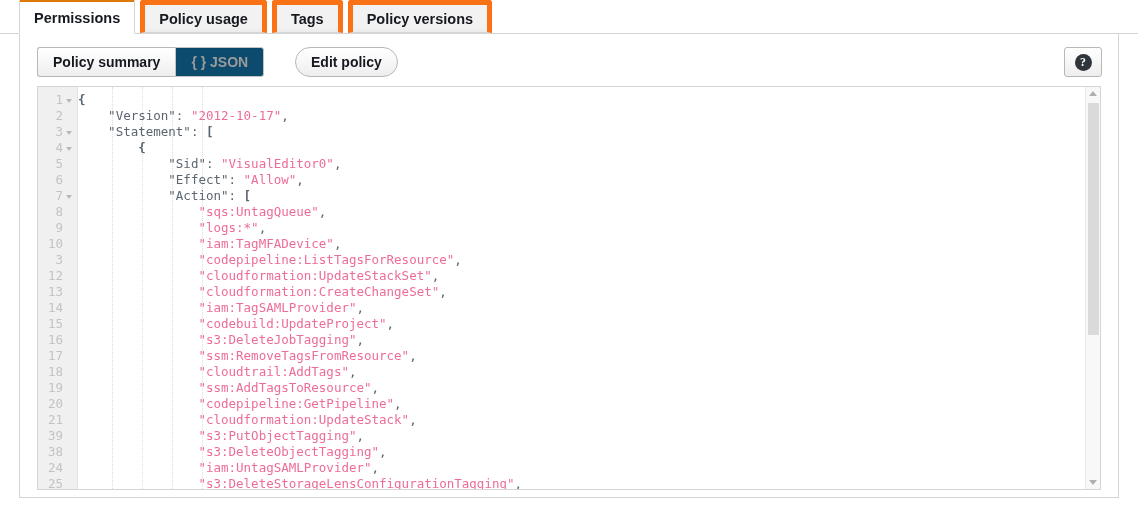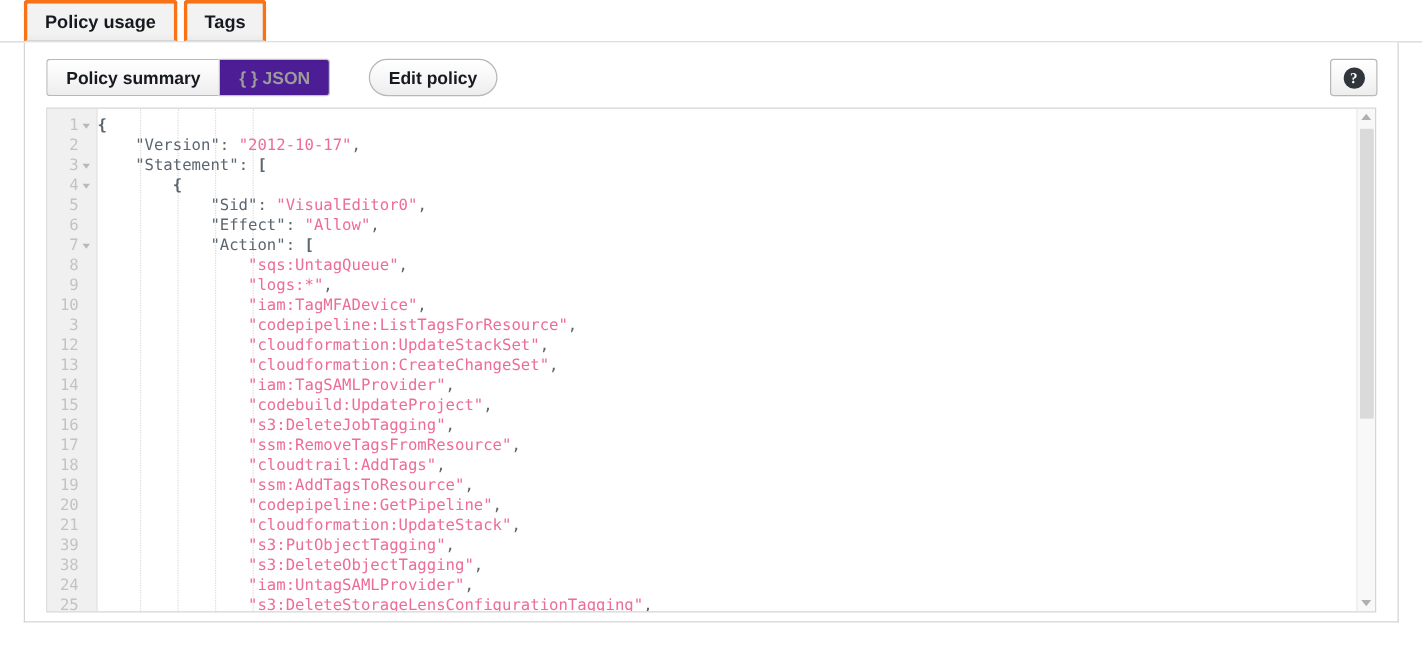--- a/index.html
+++ b/index.html
@@ -35,21 +35,21 @@
     position: relative;
     height: 33px;
     padding: 0 14px;
     display: flex;
     align-items: center;
     justify-content: center;
     font-size: 14.5px;
     font-weight: bold;
     color: #16191f;
     background: #f2f2f2;
-    border: 3px solid #f97316;
+    border: 5px solid #f97316;
     border-bottom: 1px solid #d5d5d5;
     border-top-left-radius: 3px;
     border-top-right-radius: 3px;
     margin-right: 5px;
     cursor: pointer;
     white-space: nowrap;
     box-shadow: inset 0 -6px 7px -6px rgba(0,0,0,0.06);
   }
   .tab.active {
     background: #ffffff;
@@ -105,21 +105,21 @@
     white-space: nowrap;
   }
   .btn.seg-left {
     border-top-right-radius: 0;
     border-bottom-right-radius: 0;
     border-right: none;
   }
   .btn.seg-right-active {
     border-top-left-radius: 0;
     border-bottom-left-radius: 0;
-    background: #4c1d95;
+    background: #0c4a6e;
     color: #9b9b9b;
     border: 1px solid #c4c4c4;
     box-shadow: inset 0 1px 2px rgba(0,0,0,0.06);
   }
   .btn-edit {
     position: absolute;
     left: 275px;
     top: 13px;
     border-radius: 15px;
   }
@@ -259,25 +259,31 @@
     border-radius: 1px;
     cursor: pointer;
   }
 </style>
 </head>
 <body>
 
 <div class="page">
 
   <div class="tabstrip" id="tabstrip">
+      <div class="tab active">
+        <span>Permissions</span>
+      </div>
       <div class="tab">
         <span>Policy usage</span>
       </div>
       <div class="tab">
         <span>Tags</span>
+      </div>
+      <div class="tab">
+        <span>Policy versions</span>
       </div>
     </div>
 
   <div class="panel">
 
     <div class="toolbar">
       <div class="seg-group">
         <div class="btn seg-left">Policy summary</div>
         <div class="btn seg-right-active">{ } JSON</div>
       </div>

